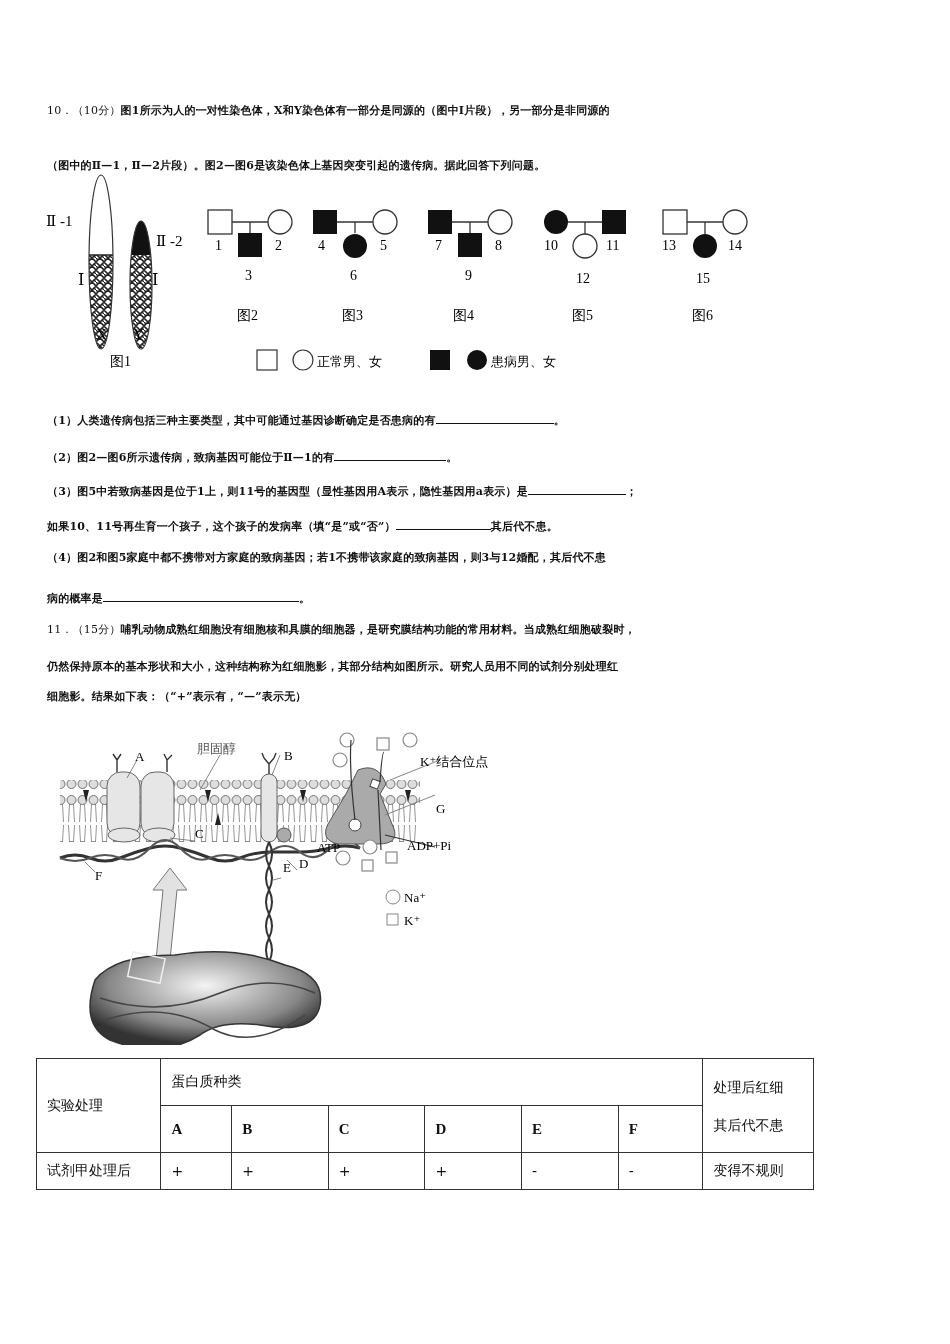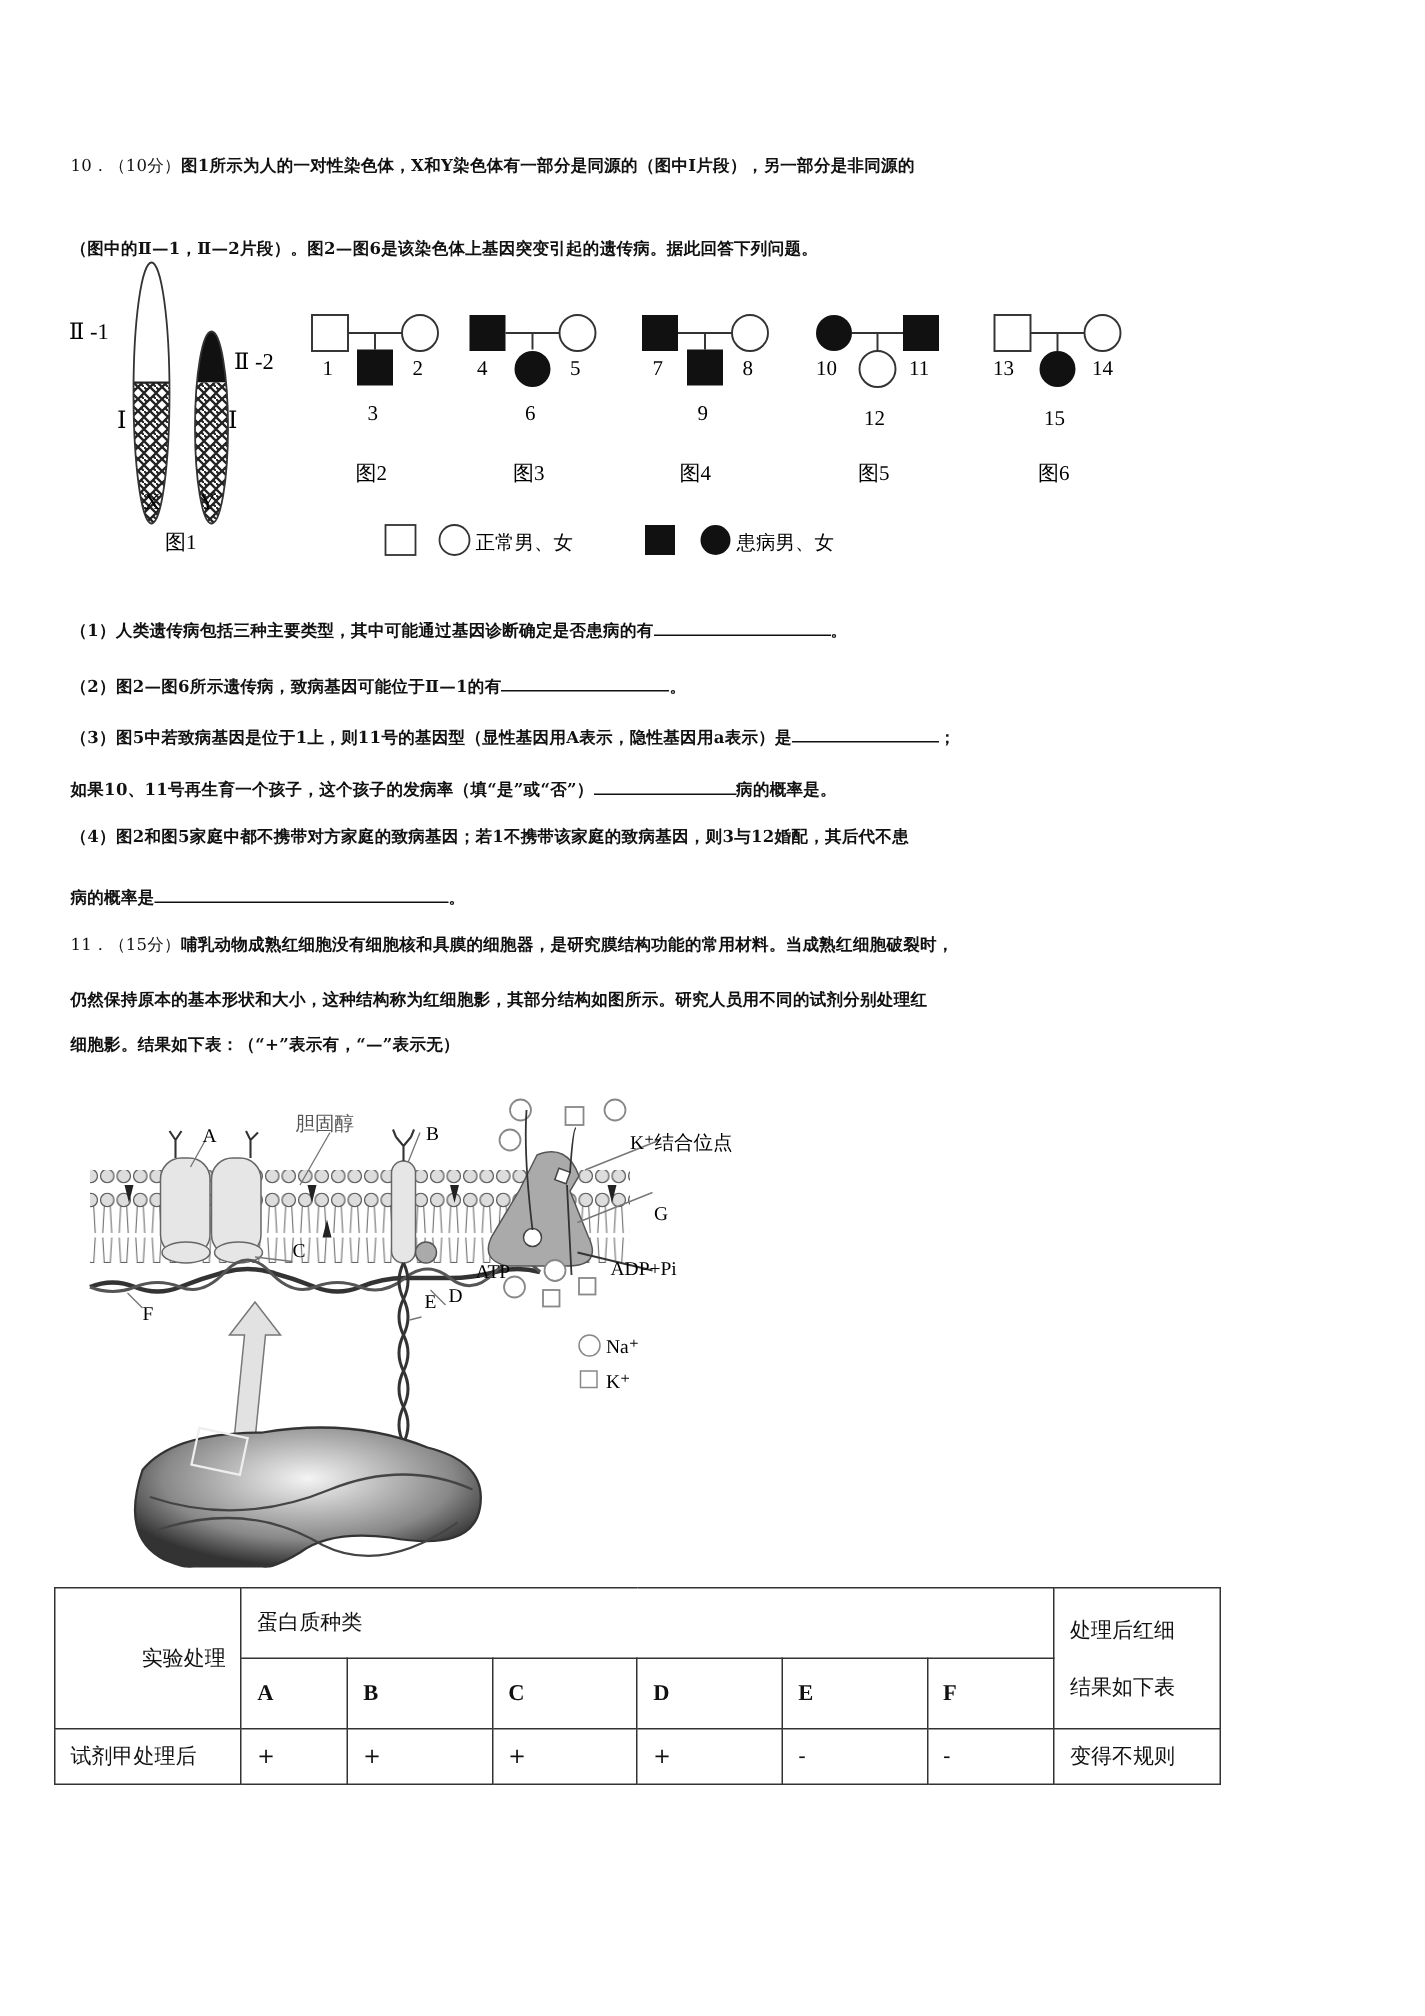--- a/index.html
+++ b/index.html
@@ -131,21 +131,21 @@
 <div class="line" style="top:409px;">
   <span>（1）人类遗传病包括三种主要类型，其中可能通过基因诊断确定是否患病的有</span><span class="blank" style="width:118px;"></span><span>。</span>
 </div>
 <div class="line" style="top:446px;">
   <span>（2）图2—图6所示遗传病，致病基因可能位于Ⅱ—1的有</span><span class="blank" style="width:112px;"></span><span>。</span>
 </div>
 <div class="line" style="top:480px;">
   <span>（3）图5中若致病基因是位于1上，则11号的基因型（显性基因用A表示，隐性基因用a表示）是</span><span class="blank" style="width:98px;"></span><span>；</span>
 </div>
 <div class="line" style="top:515px;">
-  <span>如果10、11号再生育一个孩子，这个孩子的发病率（填“是”或“否”）</span><span class="blank" style="width:95px;"></span><span>病的概率是。</span>
+  <span>如果10、11号再生育一个孩子，这个孩子的发病率（填“是”或“否”）</span><span class="blank" style="width:95px;"></span><span>其后代不患。</span>
 </div>
 <div class="line" style="top:550px;">（4）图2和图5家庭中都不携带对方家庭的致病基因；若1不携带该家庭的致病基因，则3与12婚配，其后代不患</div>
 <div class="line" style="top:587px;">
   <span>病的概率是</span><span class="blank" style="width:196px;"></span><span>。</span>
 </div>
 
 <div class="line" style="top:622px;">
   <span class="qnum">11．</span><span class="qnum">（15分）</span><span>哺乳动物成熟红细胞没有细胞核和具膜的细胞器，是研究膜结构功能的常用材料。当成熟红细胞破裂时，</span>
 </div>
 <div class="line" style="top:659px;">仍然保持原本的基本形状和大小，这种结构称为红细胞影，其部分结构如图所示。研究人员用不同的试剂分别处理红</div>
@@ -225,25 +225,25 @@
   <text x="40" y="150" font-size="13">F</text>
   <circle cx="338" cy="167" r="7" fill="#fff" stroke="#888"></circle>
   <text x="349" y="172" font-size="13">Na⁺</text>
   <rect x="332" y="184" width="11" height="11" fill="#fff" stroke="#888"></rect>
   <text x="349" y="195" font-size="13">K⁺</text>
 </svg>
 
 <table class="res">
   <tbody>
       <tr style="height:47px;">
-    <td rowspan="2" style="width:104px;text-align:right;">实验处理</td>
+    <td rowspan="2" style="width:104px;">实验处理</td>
     <td colspan="6">蛋白质种类</td>
     <td rowspan="2" style="width:90px; line-height:38px;">
       <div>处理后红细</div>
-      <div>结果如下表</div>
+      <div>其后代不患</div>
     </td>
   </tr>
   <tr style="height:47px;">
     <td class="h" style="width:50px;">A</td>
     <td class="h" style="width:76px;">B</td>
     <td class="h" style="width:76px;">C</td>
     <td class="h" style="width:76px;">D</td>
     <td class="h" style="width:76px;">E</td>
     <td class="h" style="width:64px;">F</td>
   </tr>

